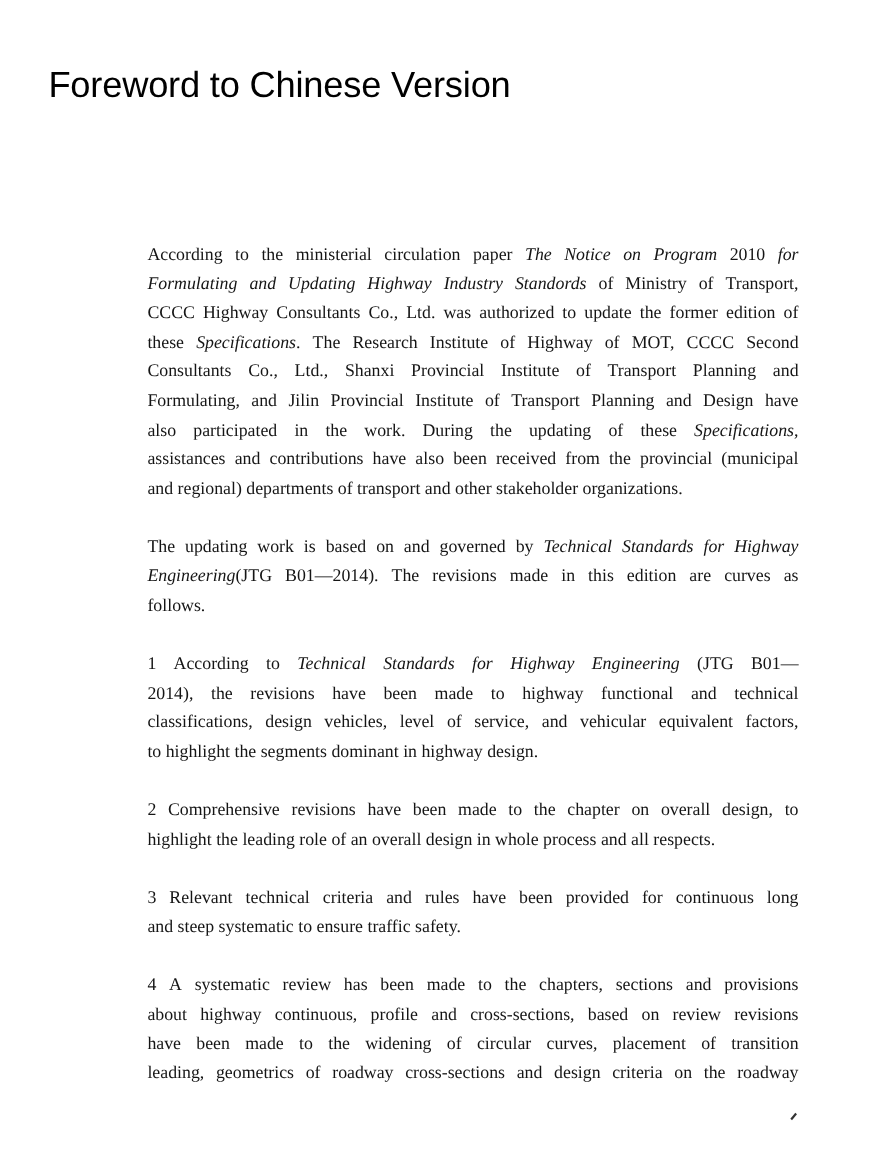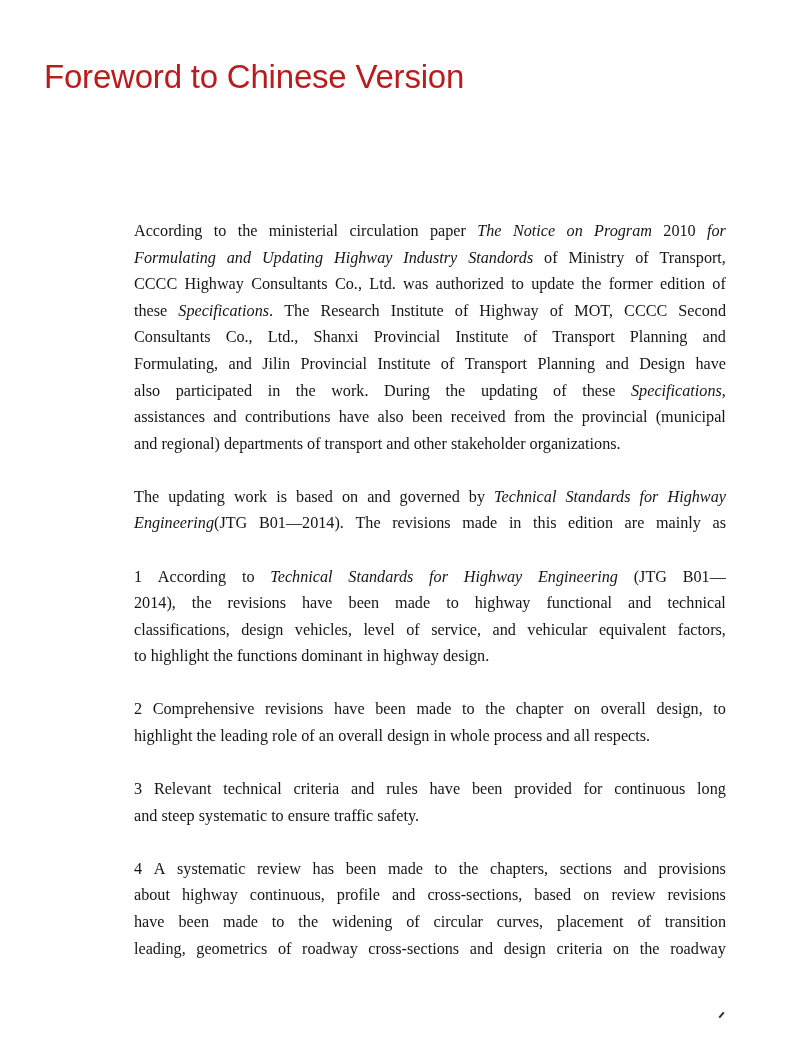--- a/index.html
+++ b/index.html
@@ -1,20 +1,20 @@
 <!DOCTYPE html>
 <html><head>
   <meta charset="utf-8">
   <style>
     html, body { margin: 0; padding: 0; background: #ffffff; }
     body { width: 790px; height: 1064px; position: relative; overflow: hidden; }
     .title {
       position: absolute; left: 44px; top: 58px;
       font-family: "Liberation Sans", sans-serif;
-      font-size: 33px; color: #b91c1c; margin: 0; font-weight: normal;
+      font-size: 33px; color: #000000; margin: 0; font-weight: normal;
       letter-spacing: -0.2px;
     }
     .body {
       position: absolute; left: 134px; top: 218px; width: 592px;
       font-family: "Liberation Serif", serif;
       font-size: 16.2px; color: #151515;
     }
     .para { margin: 0 0 26.5px 0; }
     .line {
       display: block; height: 26.6px; line-height: 26.6px;
@@ -172,22 +172,25 @@
       <div class="line jline">
         <span><span class="it">Engineering</span><span>(JTG</span></span>
         <span><span>B01—2014).</span></span>
         <span><span>The</span></span>
         <span><span>revisions</span></span>
         <span><span>made</span></span>
         <span><span>in</span></span>
         <span><span>this</span></span>
         <span><span>edition</span></span>
         <span><span>are</span></span>
-        <span><span>mainly</span></span>
+        <span><span>curves</span></span>
         <span><span>as</span></span>
+      </div>
+      <div class="line jline" style="justify-content: flex-start; gap: 0.25em;">
+        <span><span>follows.</span></span>
       </div>
     </div>
     <div class="para">
       <div class="line jline">
         <span><span>1</span></span>
         <span><span>According</span></span>
         <span><span>to</span></span>
         <span><span class="it">Technical</span></span>
         <span><span class="it">Standards</span></span>
         <span><span class="it">for</span></span>
@@ -218,21 +221,21 @@
         <span><span>service,</span></span>
         <span><span>and</span></span>
         <span><span>vehicular</span></span>
         <span><span>equivalent</span></span>
         <span><span>factors,</span></span>
       </div>
       <div class="line jline" style="justify-content: flex-start; gap: 0.25em;">
         <span><span>to</span></span>
         <span><span>highlight</span></span>
         <span><span>the</span></span>
-        <span><span>functions</span></span>
+        <span><span>segments</span></span>
         <span><span>dominant</span></span>
         <span><span>in</span></span>
         <span><span>highway</span></span>
         <span><span>design.</span></span>
       </div>
     </div>
     <div class="para">
       <div class="line jline">
         <span><span>2</span></span>
         <span><span>Comprehensive</span></span>

